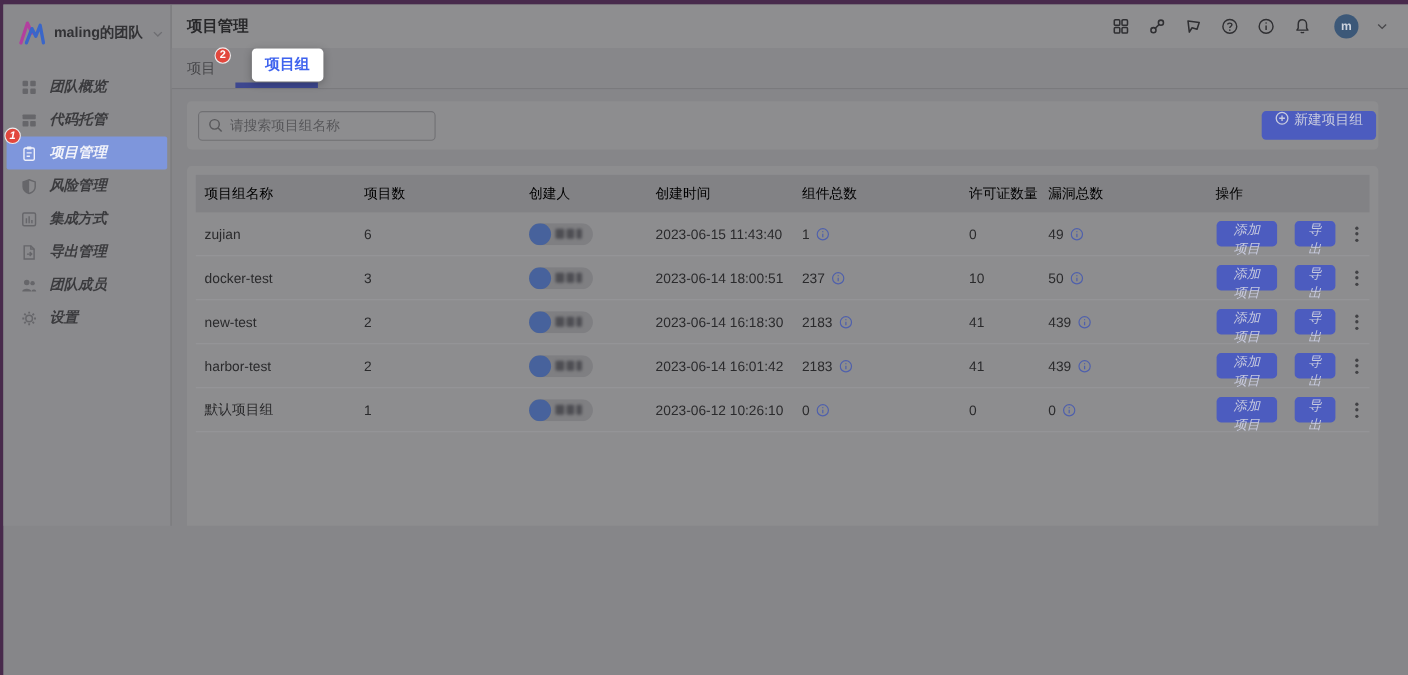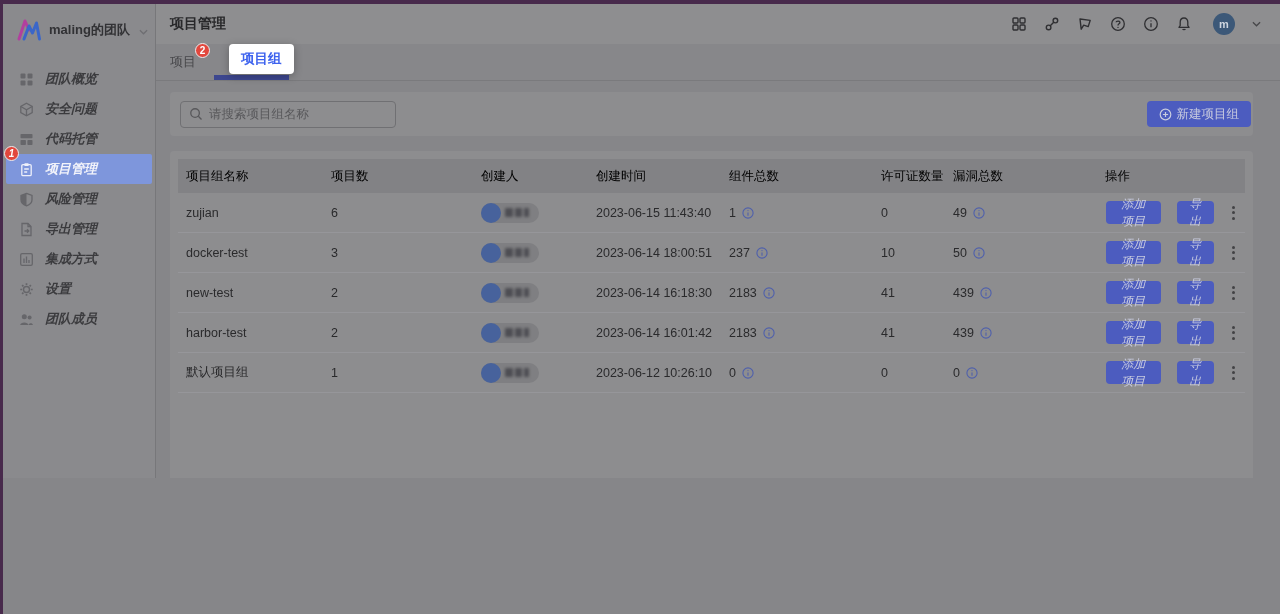--- a/index.html
+++ b/index.html
@@ -81,21 +81,21 @@
     width:216px; height:27px; border:1px solid #707073; border-radius:4px;
     display:flex; align-items:center; gap:6px; padding:0 8px; color:#58585b;
   }
   .search-box input {
     flex:1; border:none; outline:none; background:transparent;
     font-size:12.5px; color:#2b2b2d; font-family:inherit; min-width:0;
   }
   .search-box input::placeholder { color:#58585b; }
   .btn {
     background:#4c5cbf; color:#c8cbdf; border:none; border-radius:4px;
-    font-size:12.5px; font-family:inherit; display:flex; align-items:center; gap:5px;
+    font-size:12.5px; font-family:inherit; display:flex; gap:5px;
     cursor:pointer;
   }
   .btn-new { height:26px; padding:0 12px; }
 
   .table-card {
     flex:1; margin-top:15px; background:#8d8d8f; border-radius:4px 4px 0 0;
     padding:8px 8px 0; min-height:0;
   }
   .grid-row { display:grid; grid-template-columns:145px 150px 115px 133px 152px 72px 152px minmax(0,1fr); }
   .thead { background:#828285; height:34px; align-items:center; }
@@ -148,29 +148,20 @@
               <rect x="1.5" y="1.5" width="5" height="5" rx="1"></rect>
               <rect x="8.5" y="1.5" width="5" height="5" rx="1"></rect>
               <rect x="1.5" y="8.5" width="5" height="5" rx="1"></rect>
               <rect x="8.5" y="8.5" width="5" height="5" rx="1"></rect>
             </svg>
         </span>
         <span>团队概览</span>
       </div>
       <div class="nav-item">
         <span class="nicon">
-          <svg width="15" height="15" viewBox="0 0 15 15" fill="none" stroke="currentColor" stroke-width="1.3">
-              <path d="M7.5 1.3 L13.2 4.5 V10.5 L7.5 13.7 L1.8 10.5 V4.5 Z"></path>
-              <path d="M1.8 4.5 L7.5 7.7 L13.2 4.5 M7.5 7.7 V13.7"></path>
-            </svg>
-        </span>
-        <span>安全问题</span>
-      </div>
-      <div class="nav-item">
-        <span class="nicon">
           <svg width="15" height="15" viewBox="0 0 15 15" fill="currentColor">
               <rect x="1.5" y="2" width="12" height="4.3" rx="0.8"></rect>
               <rect x="1.5" y="8" width="5.4" height="5" rx="0.8"></rect>
               <rect x="8.4" y="8" width="5.1" height="5" rx="0.8"></rect>
             </svg>
         </span>
         <span>代码托管</span>
       </div>
       <div class="nav-item active">
         <span class="step-badge">1</span>
@@ -188,55 +179,55 @@
           <svg width="15" height="15" viewBox="0 0 15 15" fill="none" stroke="currentColor" stroke-width="1.3">
               <path d="M7.5 1.4 L13 3.4 V7.8 C13 10.9 10.6 12.9 7.5 13.9 C4.4 12.9 2 10.9 2 7.8 V3.4 Z"></path>
               <path d="M7.5 1.4 L2 3.4 V7.8 C2 10.9 4.4 12.9 7.5 13.9 Z" fill="currentColor" stroke="none"></path>
             </svg>
         </span>
         <span>风险管理</span>
       </div>
       <div class="nav-item">
         <span class="nicon">
           <svg width="15" height="15" viewBox="0 0 15 15" fill="none" stroke="currentColor" stroke-width="1.3">
+              <rect x="1.7" y="1.7" width="11.6" height="11.6" rx="1.4"></rect>
+              <path d="M5 11 V6.5 M7.5 11 V4.5 M10 11 V8"></path>
+            </svg>
+        </span>
+        <span>集成方式</span>
+      </div>
+      <div class="nav-item">
+        <span class="nicon">
+          <svg width="15" height="15" viewBox="0 0 15 15" fill="none" stroke="currentColor" stroke-width="1.3">
               <path d="M3 1.5 H9 L12 4.5 V13.5 H3 Z"></path>
               <path d="M9 1.5 V4.5 H12"></path>
               <path d="M5.5 9 H9.5 M8 7.2 L9.8 9 L8 10.8"></path>
             </svg>
         </span>
         <span>导出管理</span>
-      </div>
-      <div class="nav-item">
-        <span class="nicon">
-          <svg width="15" height="15" viewBox="0 0 15 15" fill="none" stroke="currentColor" stroke-width="1.3">
-              <rect x="1.7" y="1.7" width="11.6" height="11.6" rx="1.4"></rect>
-              <path d="M5 11 V6.5 M7.5 11 V4.5 M10 11 V8"></path>
-            </svg>
-        </span>
-        <span>集成方式</span>
-      </div>
-      <div class="nav-item">
-        <span class="nicon">
-          <svg width="15" height="15" viewBox="0 0 15 15" fill="none" stroke="currentColor" stroke-width="1.7">
-              <circle cx="7.5" cy="7.5" r="3" stroke-width="1.4"></circle>
-              <path d="M7.5 1.3 V3.1 M7.5 11.9 V13.7 M1.3 7.5 H3.1 M11.9 7.5 H13.7 M3.1 3.1 L4.4 4.4 M10.6 10.6 L11.9 11.9 M11.9 3.1 L10.6 4.4 M4.4 10.6 L3.1 11.9"></path>
-            </svg>
-        </span>
-        <span>设置</span>
       </div>
       <div class="nav-item">
         <span class="nicon">
           <svg width="15" height="15" viewBox="0 0 15 15" fill="currentColor">
               <circle cx="5.3" cy="4.8" r="2.5"></circle>
               <circle cx="10.6" cy="5.4" r="2"></circle>
               <path d="M1.2 13 C1.2 9.6 9.4 9.6 9.4 13 Z"></path>
               <path d="M9.6 13 C9.8 10.6 13.8 10.6 13.9 13 Z"></path>
             </svg>
         </span>
         <span>团队成员</span>
+      </div>
+      <div class="nav-item">
+        <span class="nicon">
+          <svg width="15" height="15" viewBox="0 0 15 15" fill="none" stroke="currentColor" stroke-width="1.7">
+              <circle cx="7.5" cy="7.5" r="3" stroke-width="1.4"></circle>
+              <path d="M7.5 1.3 V3.1 M7.5 11.9 V13.7 M1.3 7.5 H3.1 M11.9 7.5 H13.7 M3.1 3.1 L4.4 4.4 M10.6 10.6 L11.9 11.9 M11.9 3.1 L10.6 4.4 M4.4 10.6 L3.1 11.9"></path>
+            </svg>
+        </span>
+        <span>设置</span>
       </div>
     </nav>
   </aside>
 
   <div class="main">
 
     <div class="topbar">
       <span class="page-title">项目管理</span>
       <div class="topbar-icons">
         <span class="tb-icon">

